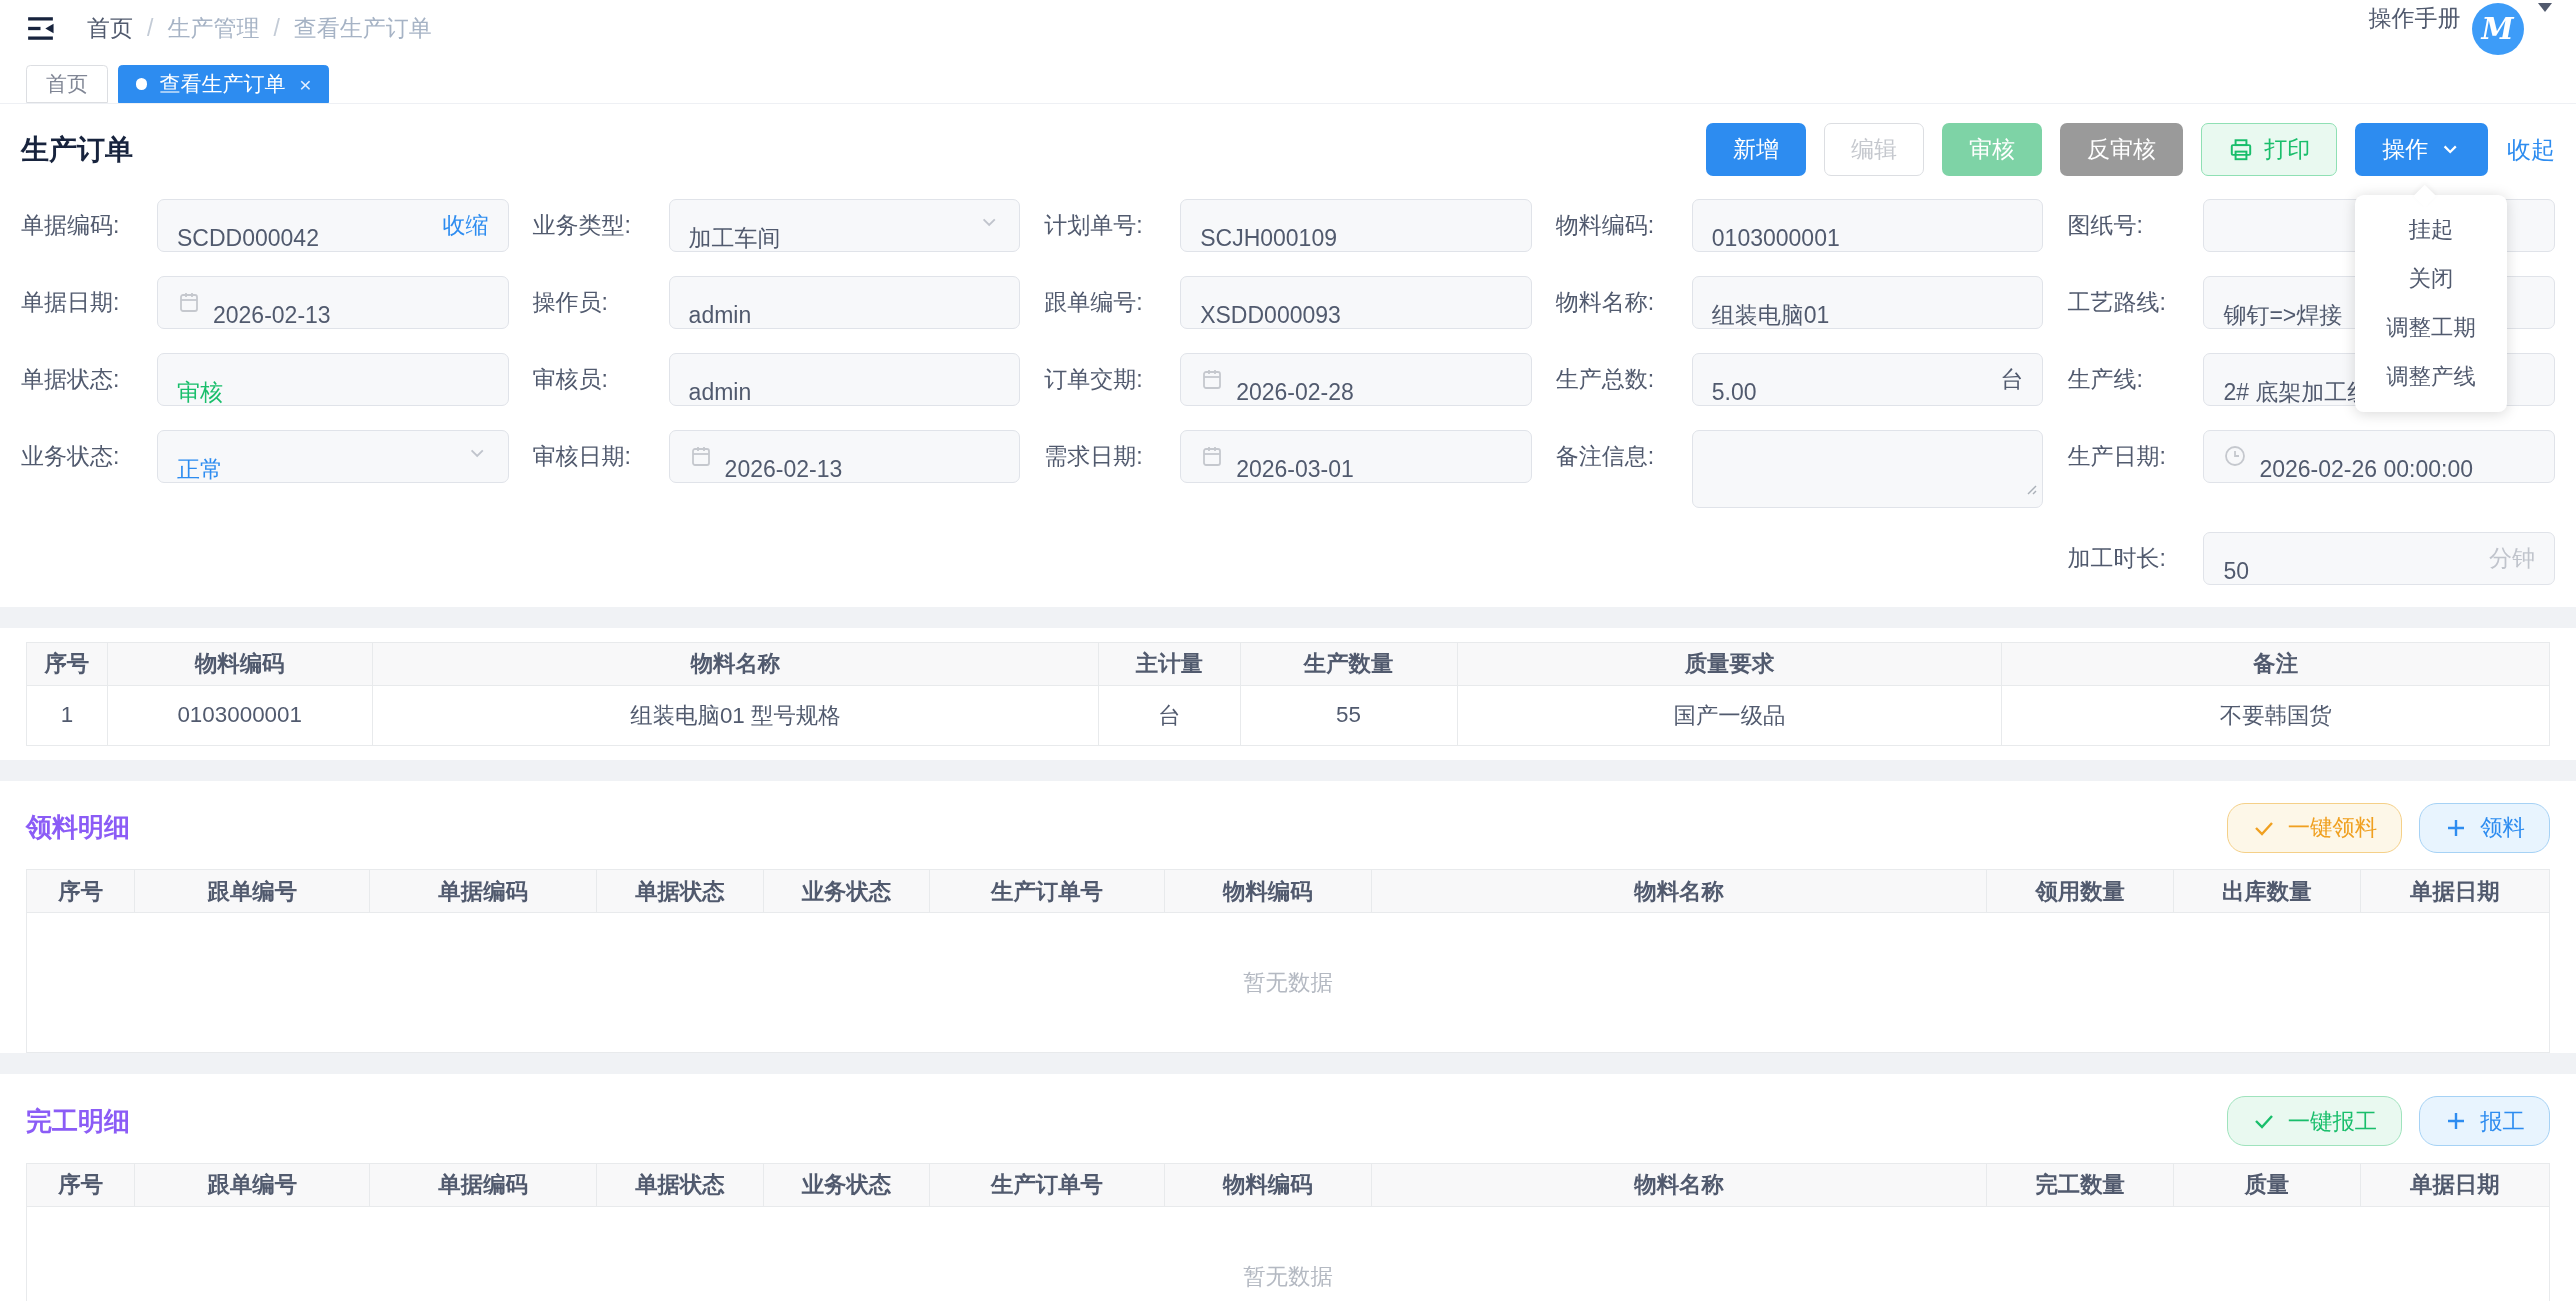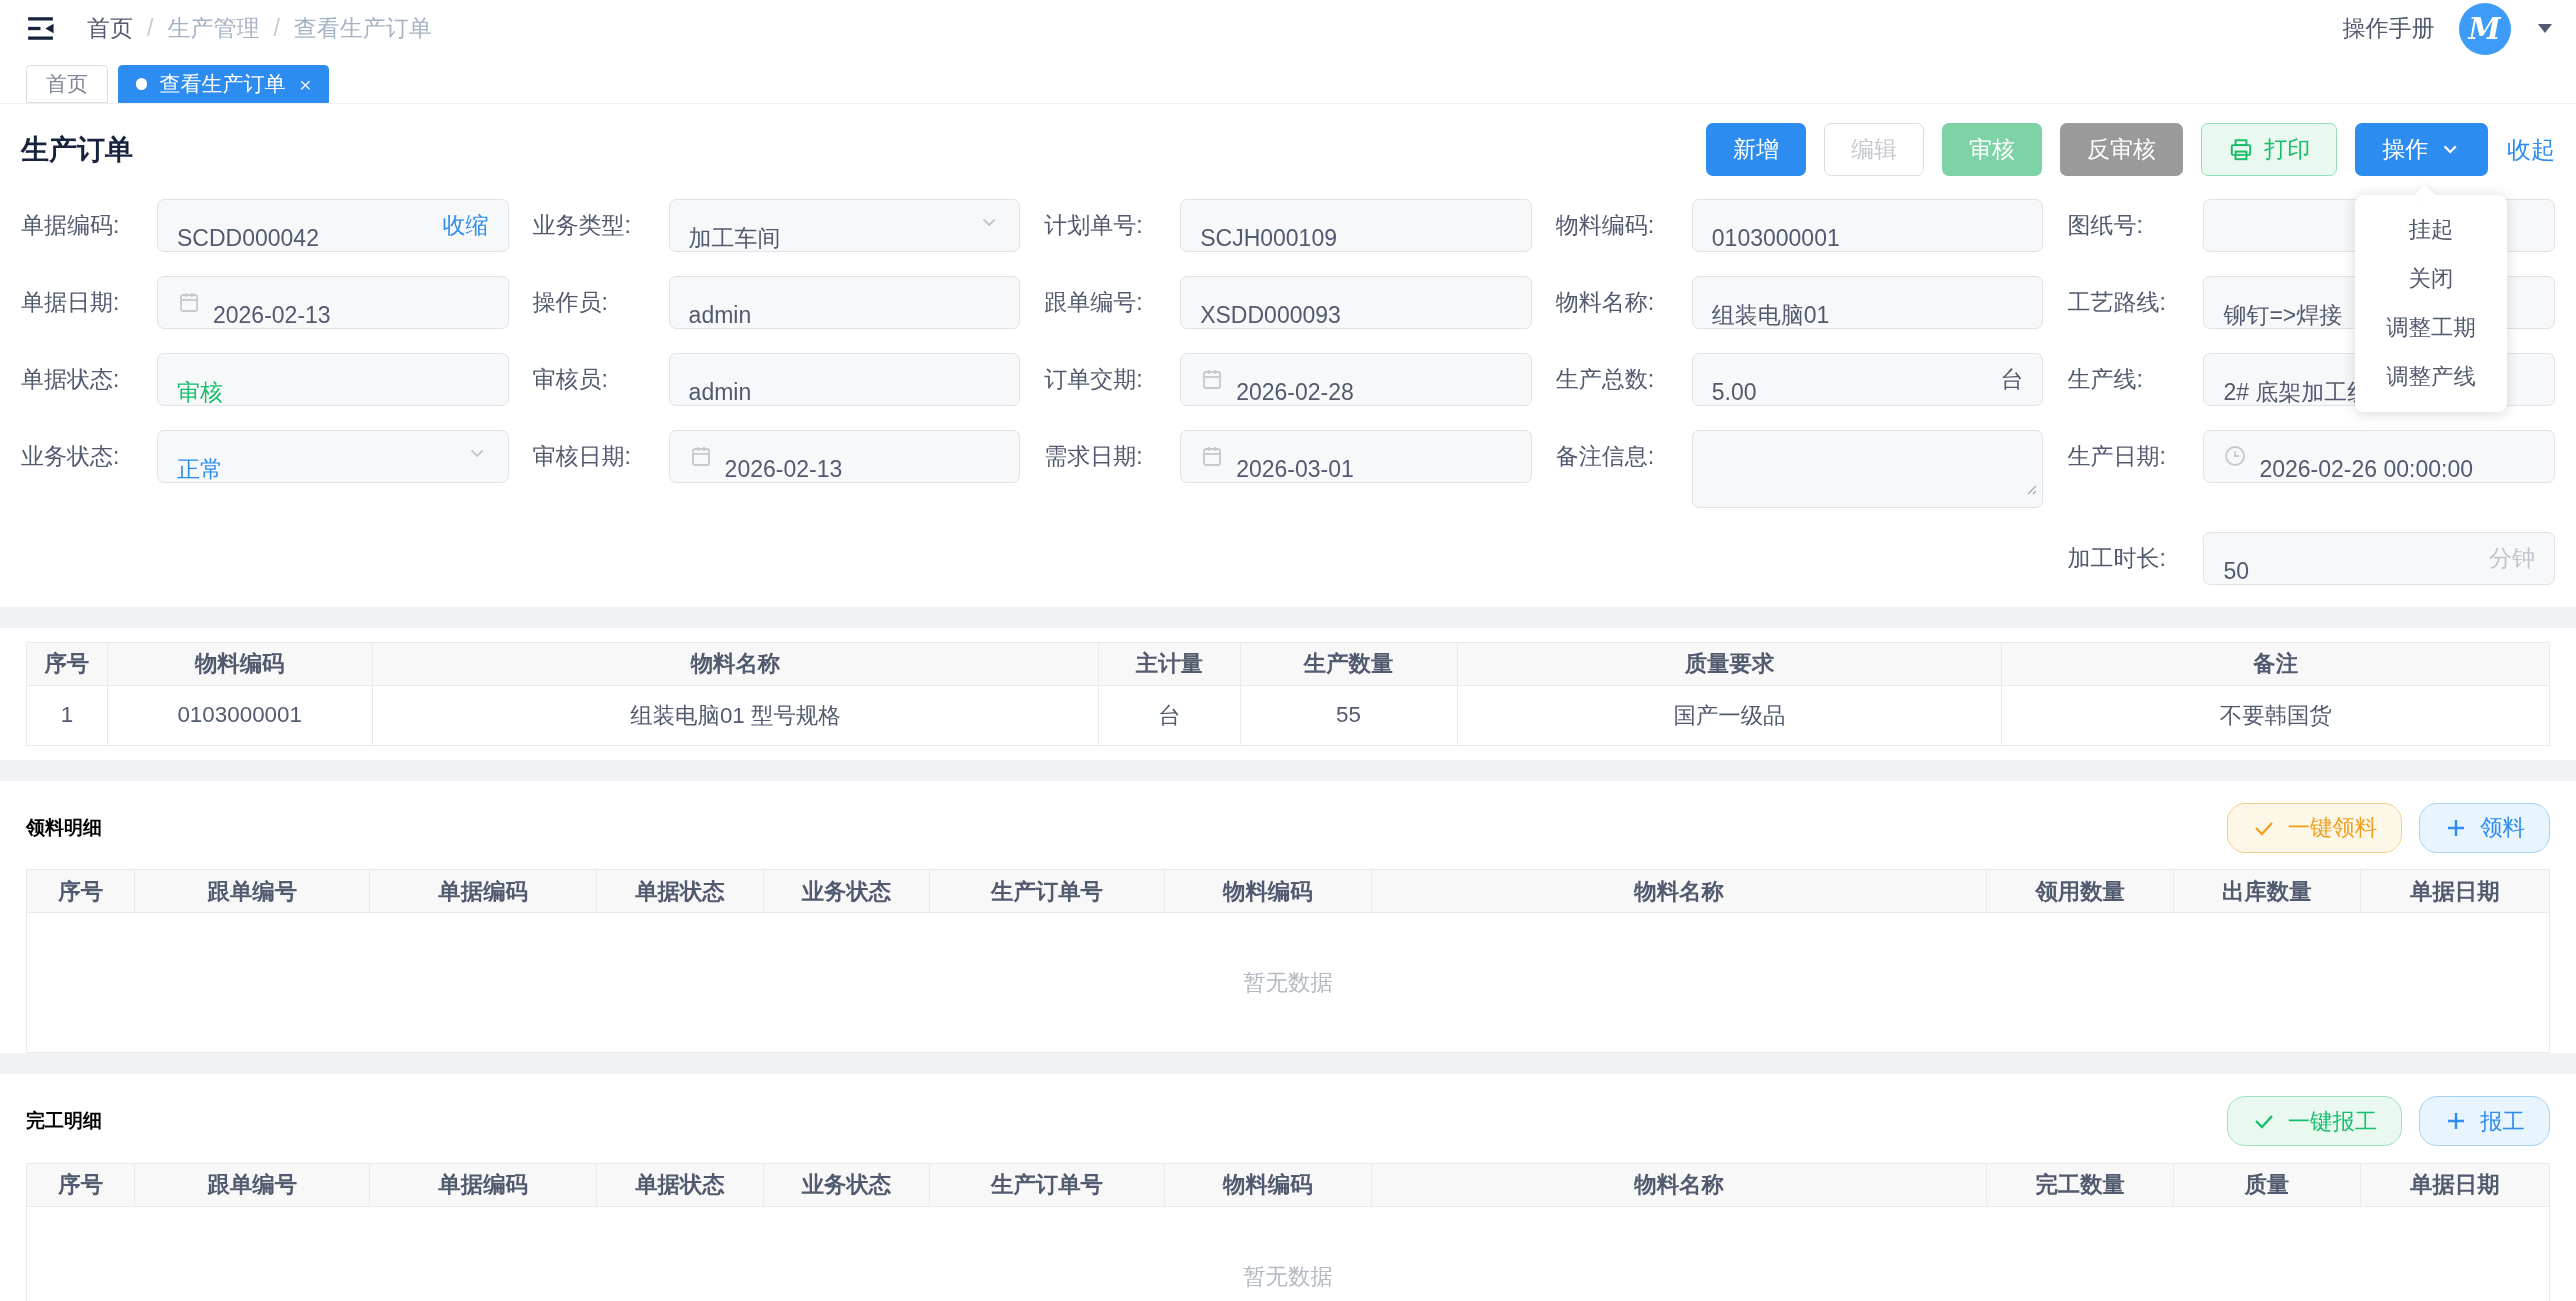--- a/index.html
+++ b/index.html
@@ -6,21 +6,21 @@
   html,body { width:2576px; height:1302px; background:#f0f2f5; overflow:hidden;
     font-family:"Liberation Sans","DejaVu Sans",sans-serif; color:#515a6e; position:relative; }
 
   
   .topbar { height:57px; background:#fff; display:flex; align-items:center; padding:0 24px; }
   .fold-icon { width:34px; height:34px; margin-right:29px; cursor:pointer; display:flex; align-items:center; }
   .breadcrumb { display:flex; align-items:center; font-size:23px; gap:14px; }
   .bc-home { color:#515a6e; }
   .bc-sep { color:#c3cbd6; }
   .bc-dim { color:#a6b3c5; }
-  .topbar-right { margin-left:auto; display:flex; align-items:center; gap:24px; }
+  .topbar-right { margin-left:auto; display:flex; gap:11px; }
   .manual { font-size:23px; color:#515a6e; cursor:pointer; }
   .avatar { width:52px; height:52px; border-radius:50%; background:#3d9cf8; color:#fff;
     font-family:"DejaVu Serif",serif; font-style:italic; font-weight:bold; font-size:29px;
     display:flex; align-items:center; justify-content:center; }
   .caret-down { width:0; height:0; border-left:7.8px solid transparent; border-right:7.8px solid transparent;
     border-top:9.5px solid #515a6e; margin-left:3.4px; }
 
   
   .tabbar { height:47px; background:#fff; display:flex; align-items:flex-end; padding:0 0 0 26px; gap:10.3px;
     border-bottom:1.7px solid #eef0f4; }
@@ -74,21 +74,21 @@
   .card-table { padding:14px 26px; }
   table { width:100%; border-collapse:collapse; table-layout:fixed; }
   th { background:#f8f8f9; height:43px; font-size:22.4px; font-weight:bold; color:#515a6e;
     border:0.9px solid #e8eaec; text-align:center; }
   td { height:60px; font-size:22.4px; color:#515a6e; border:0.9px solid #e8eaec; text-align:center;
     background:#fff; white-space:nowrap; overflow:hidden; }
   .empty-cell { height:140px; color:#b4b9c2; font-size:22.4px; }
 
   .card-section { padding:21px 26px 0 26px; }
   .section-head { display:flex; align-items:center; margin-bottom:15.5px; height:52px; }
-  .section-title { font-size:19px; color:#000000; }
+  .section-title { font-size:26px; color:#8b5cf6; }
   .section-actions { margin-left:auto; display:flex; gap:17px; }
 
   
   .action-dropdown { position:absolute; left:2355px; top:195px; width:152px; background:#fff;
     border-radius:8.6px; box-shadow:0 1.7px 14px rgba(0,0,0,0.15); padding:10.3px 0; z-index:50; }
   .dropdown-arrow { position:absolute; top:-7px; left:62px; width:15.5px; height:15.5px; background:#fff;
     transform:rotate(45deg); box-shadow:-1.7px -1.7px 5.2px rgba(0,0,0,0.05); }
   .dropdown-item { height:49px; display:flex; align-items:center; justify-content:center;
     font-size:22.4px; color:#515a6e; cursor:pointer; }
 </style>

